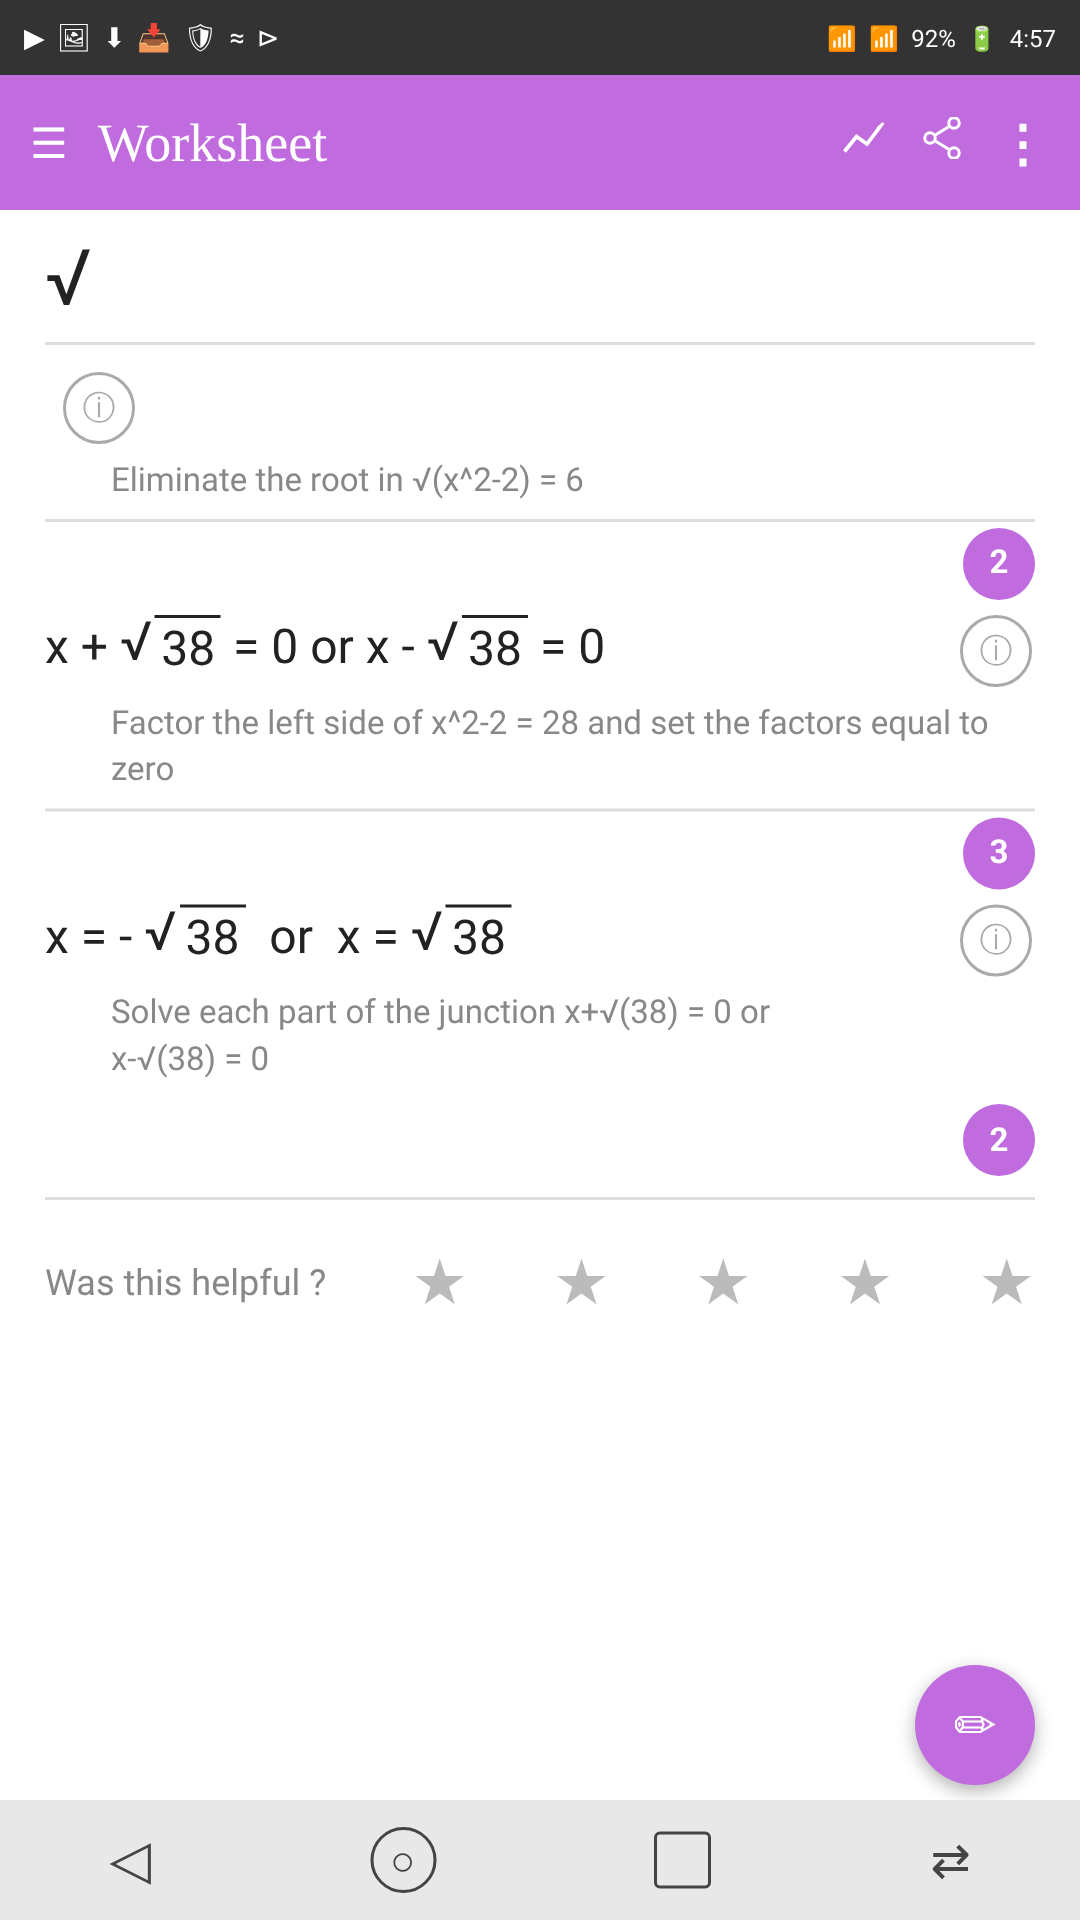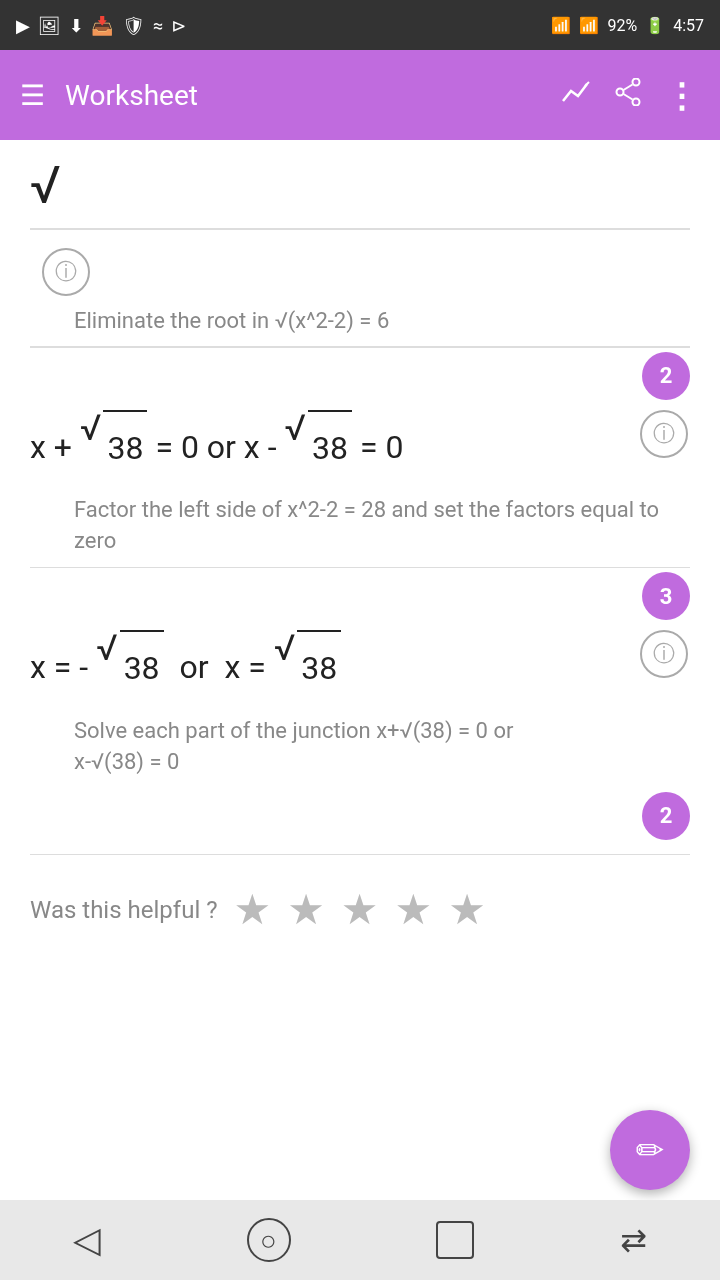--- a/index.html
+++ b/index.html
@@ -25,21 +25,21 @@
     .app-bar {
       width: 720px;
       height: 90px;
       background: #c06bde;
       display: flex;
       align-items: center;
       padding: 0 20px;
       gap: 20px;
     }
     .app-bar .menu-icon { color: #fff; font-size: 28px; cursor: pointer; }
-    .app-bar .title { color: #fff; font-size: 28px; font-weight: 400; flex: 1; }
+    .app-bar .title { color: #fff; font-size: 36px; font-weight: 400; flex: 1; font-family: Liberation Serif, serif; }
     .app-bar .action-icons { display: flex; align-items: center; gap: 24px; }
     .app-bar .action-icon { color: #fff; font-size: 26px; cursor: pointer; }
 
     
     .content {
       width: 720px;
       padding: 0 0 20px 0;
       background: #fff;
     }
 
@@ -115,31 +115,32 @@
       align-items: flex-start;
       position: relative;
     }
     .sqrt-symbol {
       font-size: 36px;
       line-height: 1;
       margin-right: 2px;
     }
     .sqrt-content-lg {
       border-top: 2.5px solid #222;
-      padding: 16px 4px;
+      padding: 0 4px;
       font-size: 32px;
       text-align: right;
     }
 
     
     .rating-row {
       display: flex;
       align-items: center;
       padding: 30px 30px 20px 30px;
       gap: 16px;
+      justify-content: space-between;
     }
     .rating-label { font-size: 24px; color: #888; }
     .star { font-size: 42px; color: #bbb; cursor: pointer; }
 
     
     .fab {
       position: fixed;
       bottom: 90px;
       right: 30px;
       width: 80px;

